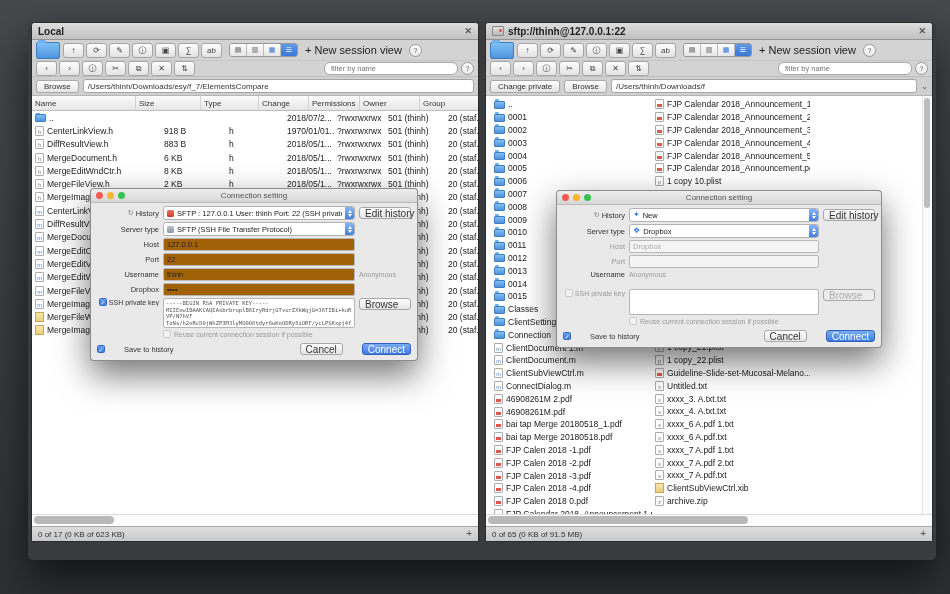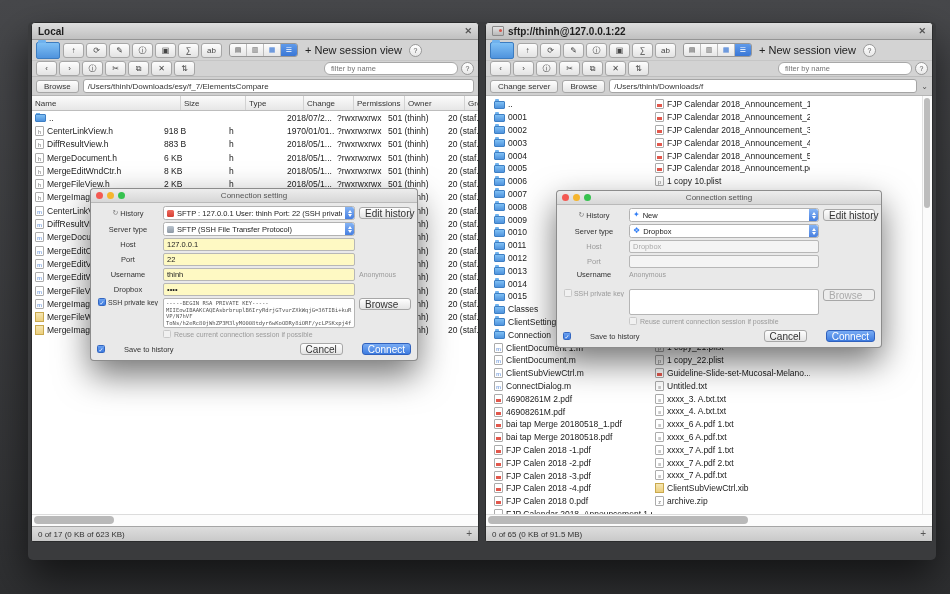--- a/index.html
+++ b/index.html
@@ -45,21 +45,21 @@
     background:linear-gradient(#fefefe,#e4e4e4);color:#333;display:flex;align-items:center;white-space:nowrap;}
   .mbtn.small{height:12px;font-size:10px;padding:0 5px;}
   .mbtn.primary{background:linear-gradient(#79acf4,#3e7ce0);border-color:#3061bd;color:#fff;}
   .mbtn.disabled{color:#aaa;background:#ededed;}
   .pathfield{flex:1;height:12px;background:#fff;border:1px solid #a5a5a5;border-radius:3px;font-size:8px;color:#333;
     display:flex;align-items:center;padding:0 4px;overflow:hidden;white-space:nowrap;}
   .chev{font-size:8px;color:#555;flex:none;}
   
   .theader{flex:none;height:14px;background:linear-gradient(#fbfbfb,#e6e6e6);border-bottom:1px solid #bdbdbd;display:flex;font-size:8px;color:#333;}
   .hcell{border-right:1px solid #d2d2d2;display:flex;align-items:center;padding:0 3px;box-sizing:border-box;overflow:hidden;flex:none;}
-  .hcell.c0{width:149px;}.hcell.c1{width:65px;}.hcell.c2{width:58px;}.hcell.c3{width:50px;}
+  .hcell.c0{width:104px;}.hcell.c1{width:65px;}.hcell.c2{width:58px;}.hcell.c3{width:50px;}
   .hcell.c4{width:51px;}.hcell.c5{width:60px;}.hcell.c6{flex:1;border-right:none;}
   .flist{flex:1;background:#fff;overflow:hidden;position:relative;}
   .frow{display:flex;align-items:center;height:13.3px;font-size:8.5px;color:#1a1a1a;}
   .cell{padding:0 3px;box-sizing:border-box;overflow:hidden;white-space:nowrap;flex:none;}
   .cell.c0{width:129px;display:flex;align-items:center;}
   .cell.c1{width:65px;}.cell.c2{width:58px;}.cell.c3{width:50px;}.cell.c4{width:51px;}.cell.c5{width:60px;}.cell.c6{flex:1;}
   
   .ficon{display:inline-block;width:9px;height:10px;flex:none;margin-right:3px;position:relative;
     font-size:5.5px;line-height:10px;text-align:center;color:#777;box-sizing:border-box;}
   .ficon.folder{width:11px;height:8px;margin-top:1px;background:linear-gradient(#7fc0f5,#4f93dd);border:1px solid #3e7fc4;border-radius:1px;}
@@ -86,36 +86,36 @@
   
   .dialog{position:absolute;background:#e9e9e9;border:1px solid rgba(0,0,0,.4);border-radius:4px;
     box-shadow:0 14px 34px rgba(0,0,0,.55);z-index:50;}
   .dtitle{height:13px;background:linear-gradient(#ededed,#d7d7d7);border-bottom:1px solid #b9b9b9;border-radius:4px 4px 0 0;
     display:flex;align-items:center;justify-content:center;position:relative;font-size:8px;color:#555;}
   .dlights{position:absolute;left:5px;top:3px;display:flex;gap:4px;}
   .dlight{width:7px;height:7px;border-radius:50%;}
   .dlight.red{background:#f45952;}.dlight.yellow{background:#f5b52e;}.dlight.green{background:#36c24f;}
   .dbody{padding:3px 6px 5px 6px;}
   .drow{display:grid;grid-template-columns:62px 1fr 52px;align-items:center;column-gap:4px;margin-bottom:2px;}
-  .dlabel{font-size:7.5px;color:#333;display:flex;justify-content:center;align-items:center;gap:2px;white-space:nowrap;overflow:hidden;}
+  .dlabel{font-size:7.5px;color:#333;display:flex;justify-content:flex-end;align-items:center;gap:2px;white-space:nowrap;overflow:hidden;}
   .dlabel .hico{color:#777;font-size:7px;}
   .dlabel.gray{color:#9a9a9a;}
   .dd{display:flex;align-items:center;height:12px;background:#fff;border:1px solid #b2b2b2;border-radius:2.5px;
     font-size:7.5px;color:#222;padding-left:3px;gap:3px;overflow:hidden;white-space:nowrap;}
   .ddtext{overflow:hidden;white-space:nowrap;flex:1;}
   .ddarr{width:9px;align-self:stretch;flex:none;background:linear-gradient(#85b4f5,#477fe0);border-radius:0 2px 2px 0;
     display:flex;flex-direction:column;align-items:center;justify-content:center;gap:1px;}
   .ddarr i{width:0;height:0;border-left:2px solid transparent;border-right:2px solid transparent;}
   .ddarr .tu{border-bottom:3px solid #fff;}
   .ddarr .td{border-top:3px solid #fff;}
   .mini{width:7px;height:7px;border-radius:1.5px;flex:none;}
   .mini.red{background:linear-gradient(#ef6a5e,#d43f33);}
   .mini.gray{background:linear-gradient(#b9c3cd,#8d99a6);}
   .glyphico{flex:none;font-size:8px;line-height:1;color:#2e7cf6;}
-  .dinput{height:11px;background:#fef9c3;border:1px solid #b7b7b7;border-radius:2px;font-size:7.5px;color:#222;
+  .dinput{height:11px;background:#a16207;border:1px solid #b7b7b7;border-radius:2px;font-size:7.5px;color:#222;
     padding:0 3px;display:flex;align-items:center;overflow:hidden;white-space:nowrap;}
   .dinput.disabled{background:#f4f4f4;}
   .dinput .ph{color:#ababab;}
   .dinput.focused{box-shadow:0 0 0 2.5px rgba(110,160,235,.8);border-color:#6e9fe8;}
   .caret{display:inline-block;width:1px;height:8px;background:#333;margin-left:1px;}
   .sidelabel{font-size:7px;color:#9a9a9a;white-space:nowrap;}
   .cb{width:8px;height:8px;border:1px solid #a9a9a9;border-radius:1.5px;background:#fff;flex:none;
     display:inline-flex;align-items:center;justify-content:center;font-size:6px;color:#fff;box-sizing:border-box;}
   .cb.checked{background:linear-gradient(#6ba1f0,#3c7adf);border-color:#3366c0;}
   .cb.checked::after{content:"✓";}
@@ -434,21 +434,21 @@
               <span class="tbtn">ⓘ</span>
               <span class="tbtn">✂</span>
               <span class="tbtn">⧉</span>
               <span class="tbtn">✕</span>
               <span class="tbtn">⇅</span>
             </span>
           <input class="filter-input" readonly="" placeholder="filter by name" style="">
           <span class="helpbtn">?</span>
         </div>
         <div class="pathbar">
-          <button class="mbtn">Change server</button>
+          <button class="mbtn">Change private</button>
           <button class="mbtn">Browse</button>
           <div class="pathfield">/Users/thinh/Downloads/f</div>
           <span class="chev">⌄</span>
         </div>
         <div class="rlist">
           <div class="rcol" style="left:8px;top:2px;width:158px">
               <div class="litem">
                 <span class="ficon folder"></span>
                 <span>..</span>
               </div>

